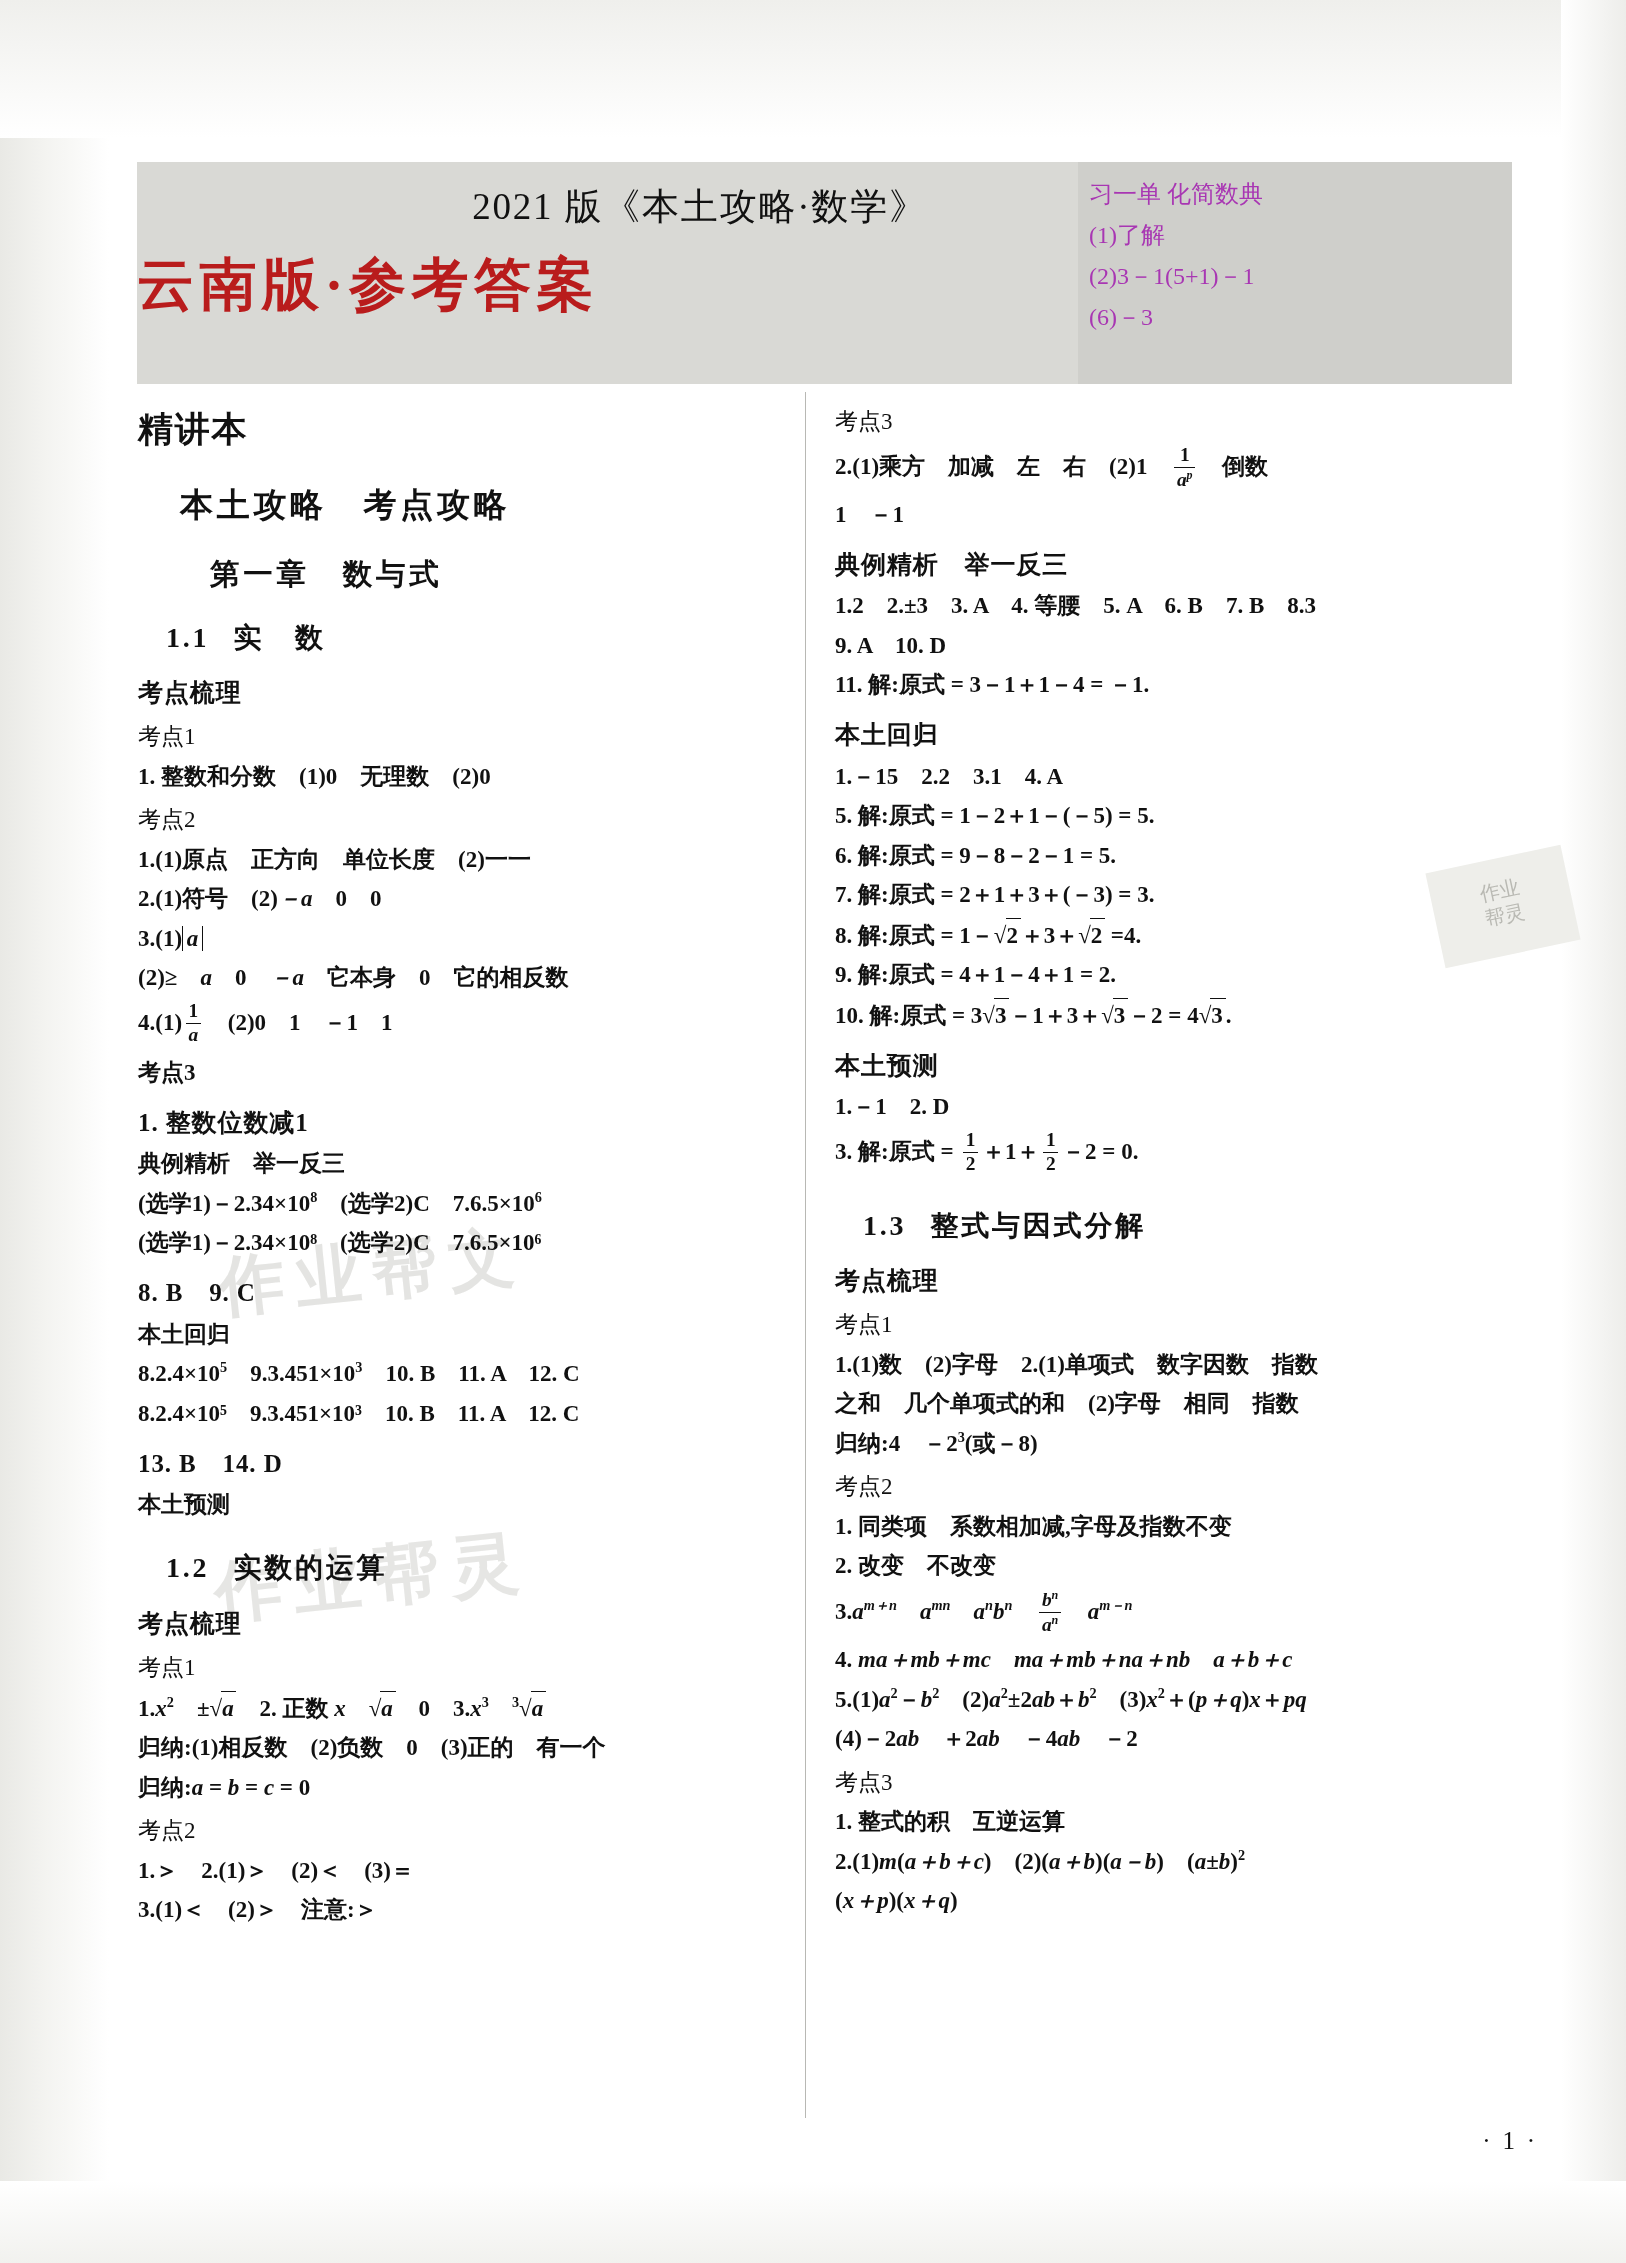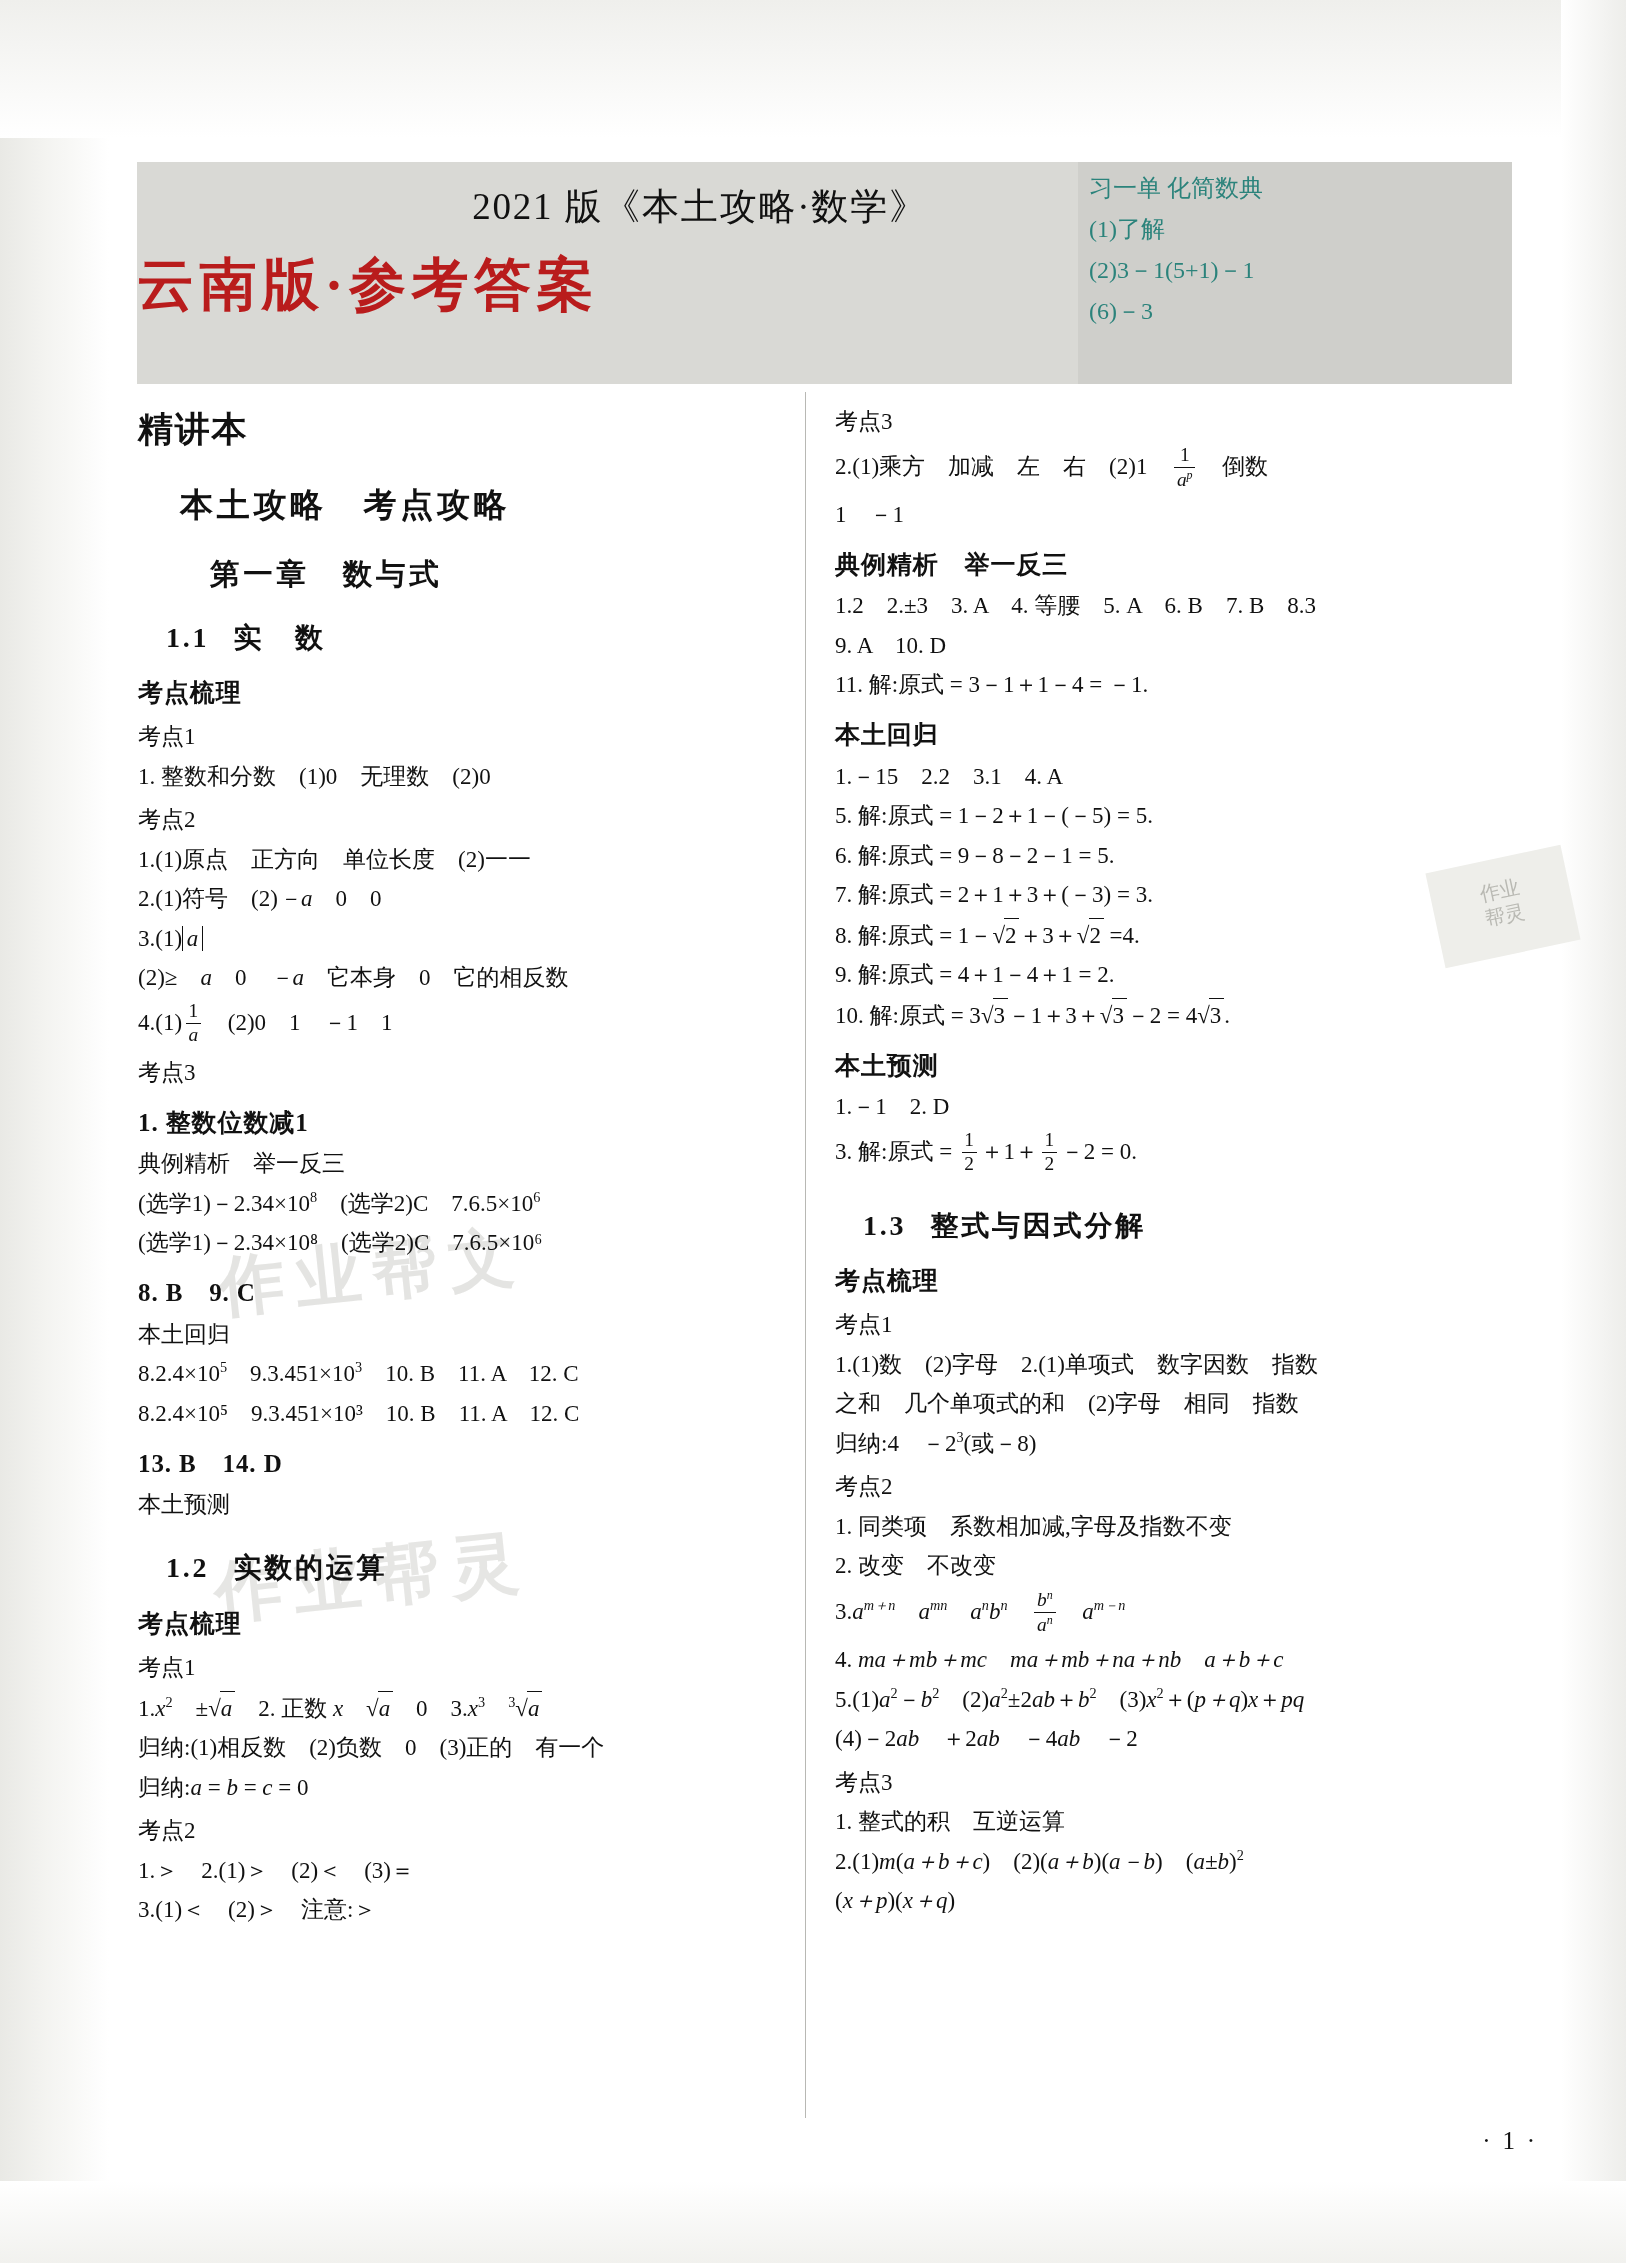--- a/index.html
+++ b/index.html
@@ -37,24 +37,24 @@
   
   .banner{
     position:absolute;
     left:137px;top:162px;width:1375px;height:222px;
     background:#d9d9d5;
     overflow:hidden;
   }
   .banner .ghost{
     position:absolute;right:0;top:0;width:434px;height:222px;
     background:#cfcfcb;
-    color:#0f766e;
+    color:#a21caf;
     font-size:24px;
     line-height:41px;
-    padding:6px 11px;
+    padding:12px 11px;
     box-sizing:border-box;
     font-family:"Liberation Serif",serif;
   }
   .banner .ghost div{opacity:.85;}
   .banner-title1{
     position:absolute;left:0;top:20px;width:1126px;
     text-align:center;
     font-size:37px;
     font-weight:normal;
     letter-spacing:1.8px;
@@ -107,21 +107,21 @@
     margin:18.5px 0 14.8px 0;
     padding-left:28px;
   }
   .h-sec .num{margin-right:24px;}
   .h-sub{
     font-weight:bold;
     font-size:25px;
     margin:13px 0 5.5px 0;
     letter-spacing:0.9px;
   }
-  .line{margin:4.6px 0;}
+  .line{margin:4.6px 0;font-weight:bold;}
   .kp{font-size:23px;margin:8.3px 0 3.7px 0;}
   .it{font-style:italic;}
   .frac{
     display:inline-block;
     vertical-align:middle;
     text-align:center;
     font-size:19.4px;
     line-height:1.18;
     margin:0 3.7px;
     position:relative;

